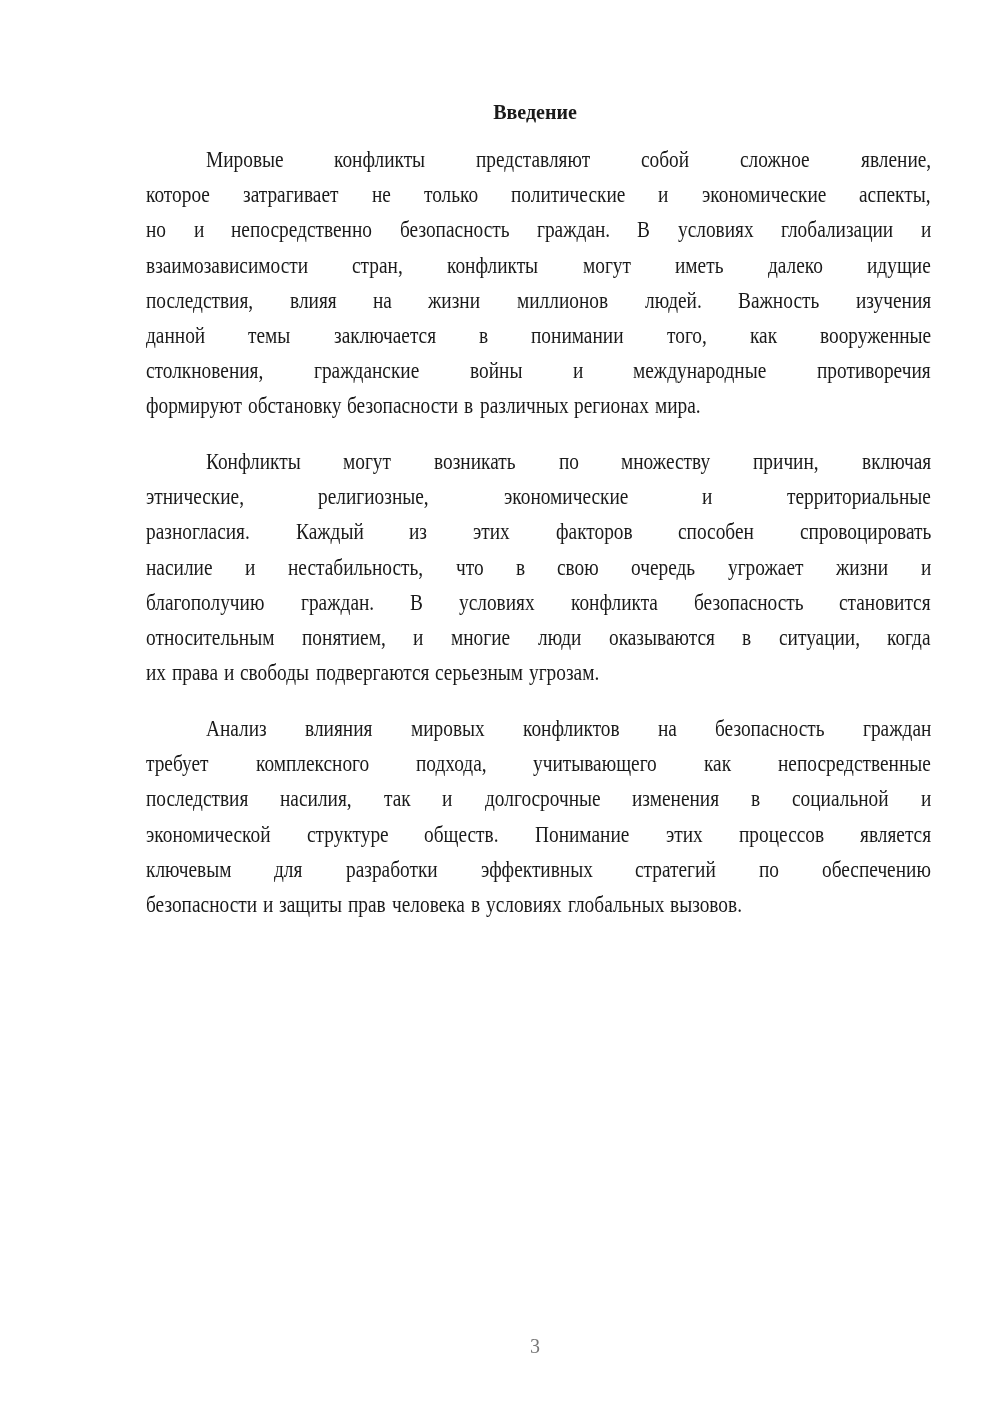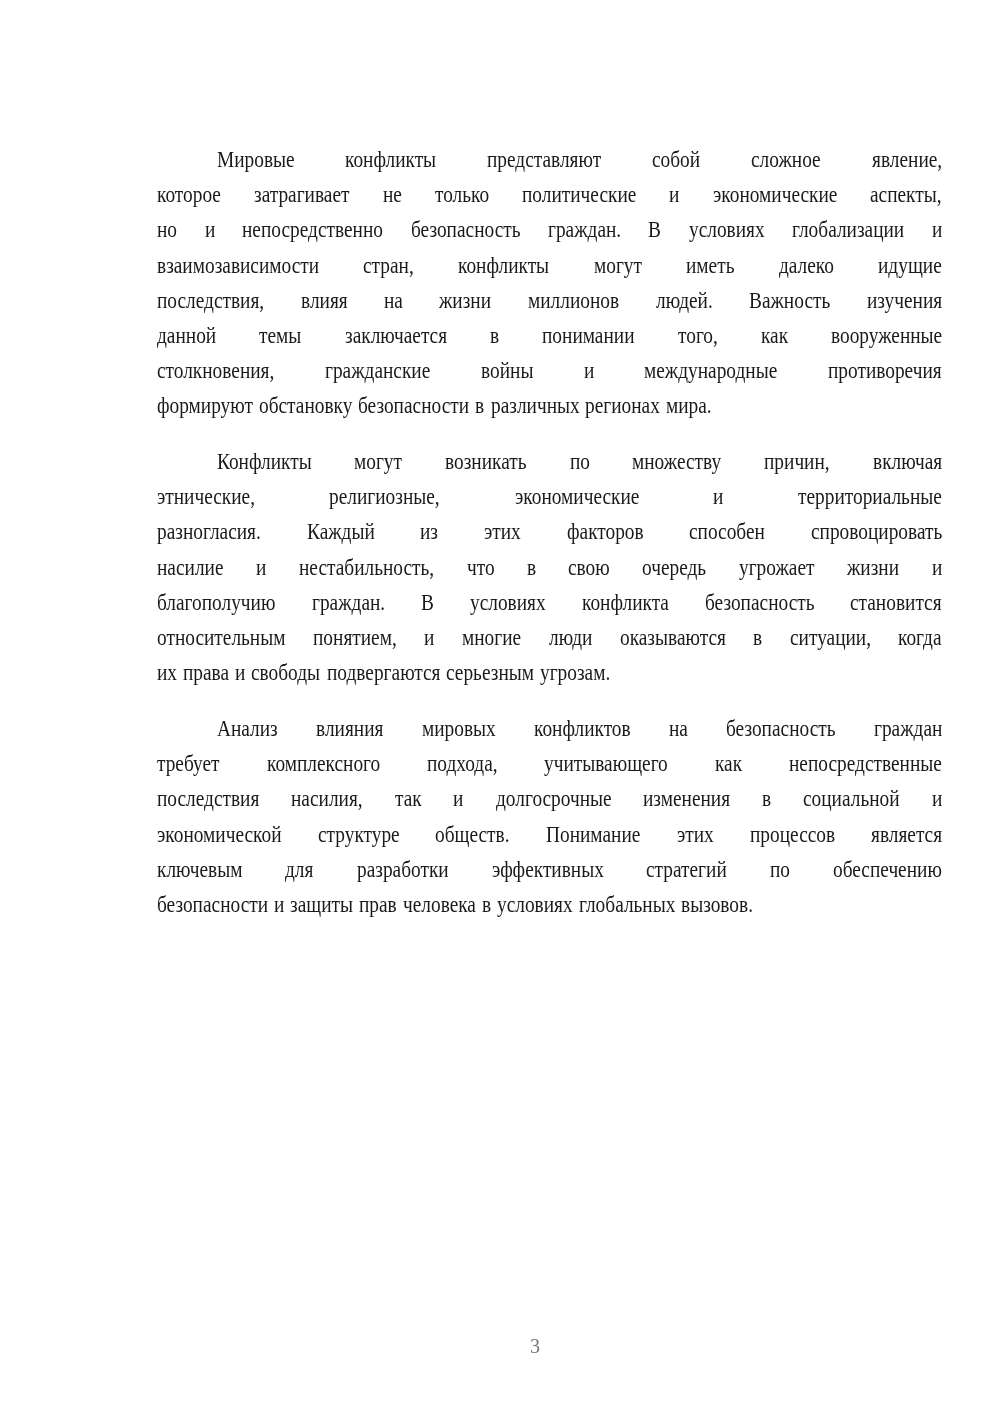--- a/index.html
+++ b/index.html
@@ -7,35 +7,36 @@
   .page {
     position: absolute; left: 0; top: 0; width: 1000px; height: 1414px;
     background: #ffffff; color: #1a1a1a;
     font-family: "Liberation Serif", "DejaVu Serif", serif;
   }
   .title {
     position: absolute; left: 0; width: 1000px; top: 98px;
     text-align: center; font-weight: bold; font-size: 20px; line-height: 28px;
     padding-left: 70px; box-sizing: border-box;
   }
-  .para { position: absolute; left: 157px; width: 785px; }
+  .para { position: absolute; left: 146px; width: 785px; }
   .pagenum {
     position: absolute; left: 0; width: 1000px; top: 1335px;
     text-align: center; font-size: 20px; color: #777777; padding-left: 70px; box-sizing: border-box;
   }
   
   .jrow { display: flex; justify-content: space-between; white-space: nowrap; }
   .jrow.first { padding-left: 60px; }
   .jrow.last { justify-content: flex-start; gap: 0; }
   .jrow.last span { margin-right: 6px; }
 </style>
 </head>
 <body>
 
 <div class="page">
+  <div class="title">Введение</div>
 
   <div class="para" style="top:142px;">
     <div class="jrow first">
         <span style="width: 77.6419px; margin-right: 0px;">Мировые</span>
         <span style="width: 91.1197px; margin-right: 0px;">конфликты</span>
         <span style="width: 114.178px; margin-right: 0px;">представляют</span>
         <span style="width: 48.1465px; margin-right: 0px;">собой</span>
         <span style="width: 69.6735px; margin-right: 0px;">сложное</span>
         <span style="width: 70.1707px; margin-right: 0px;">явление,</span>
       </div>

